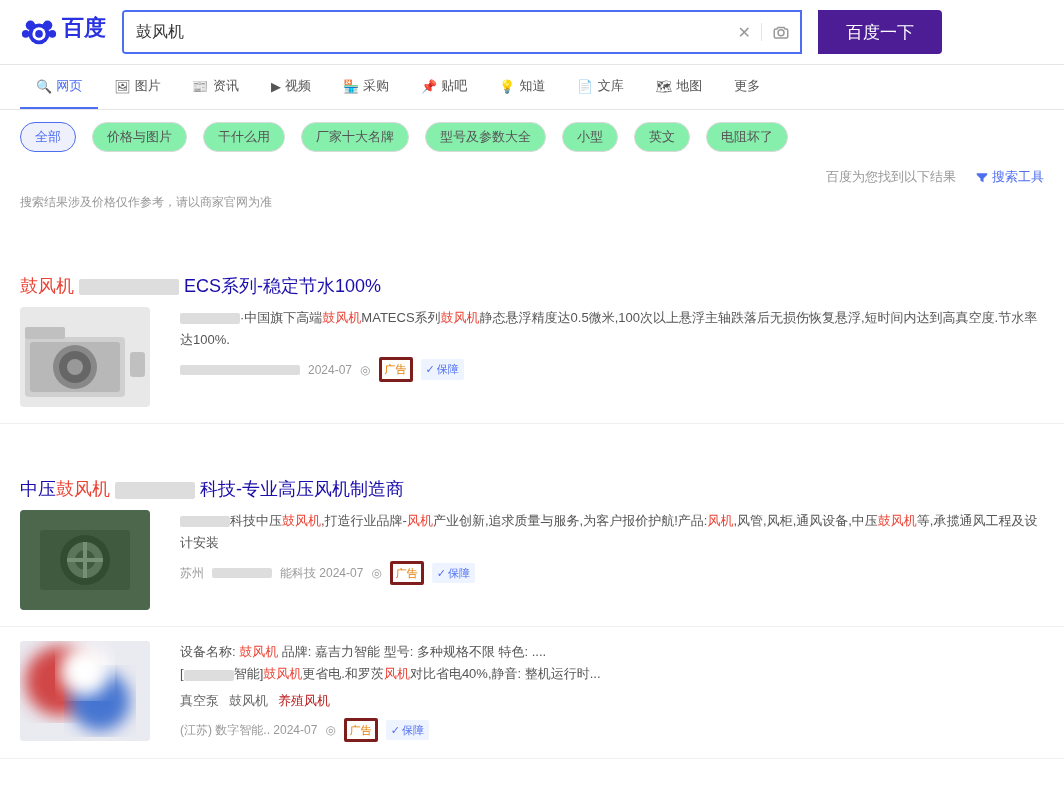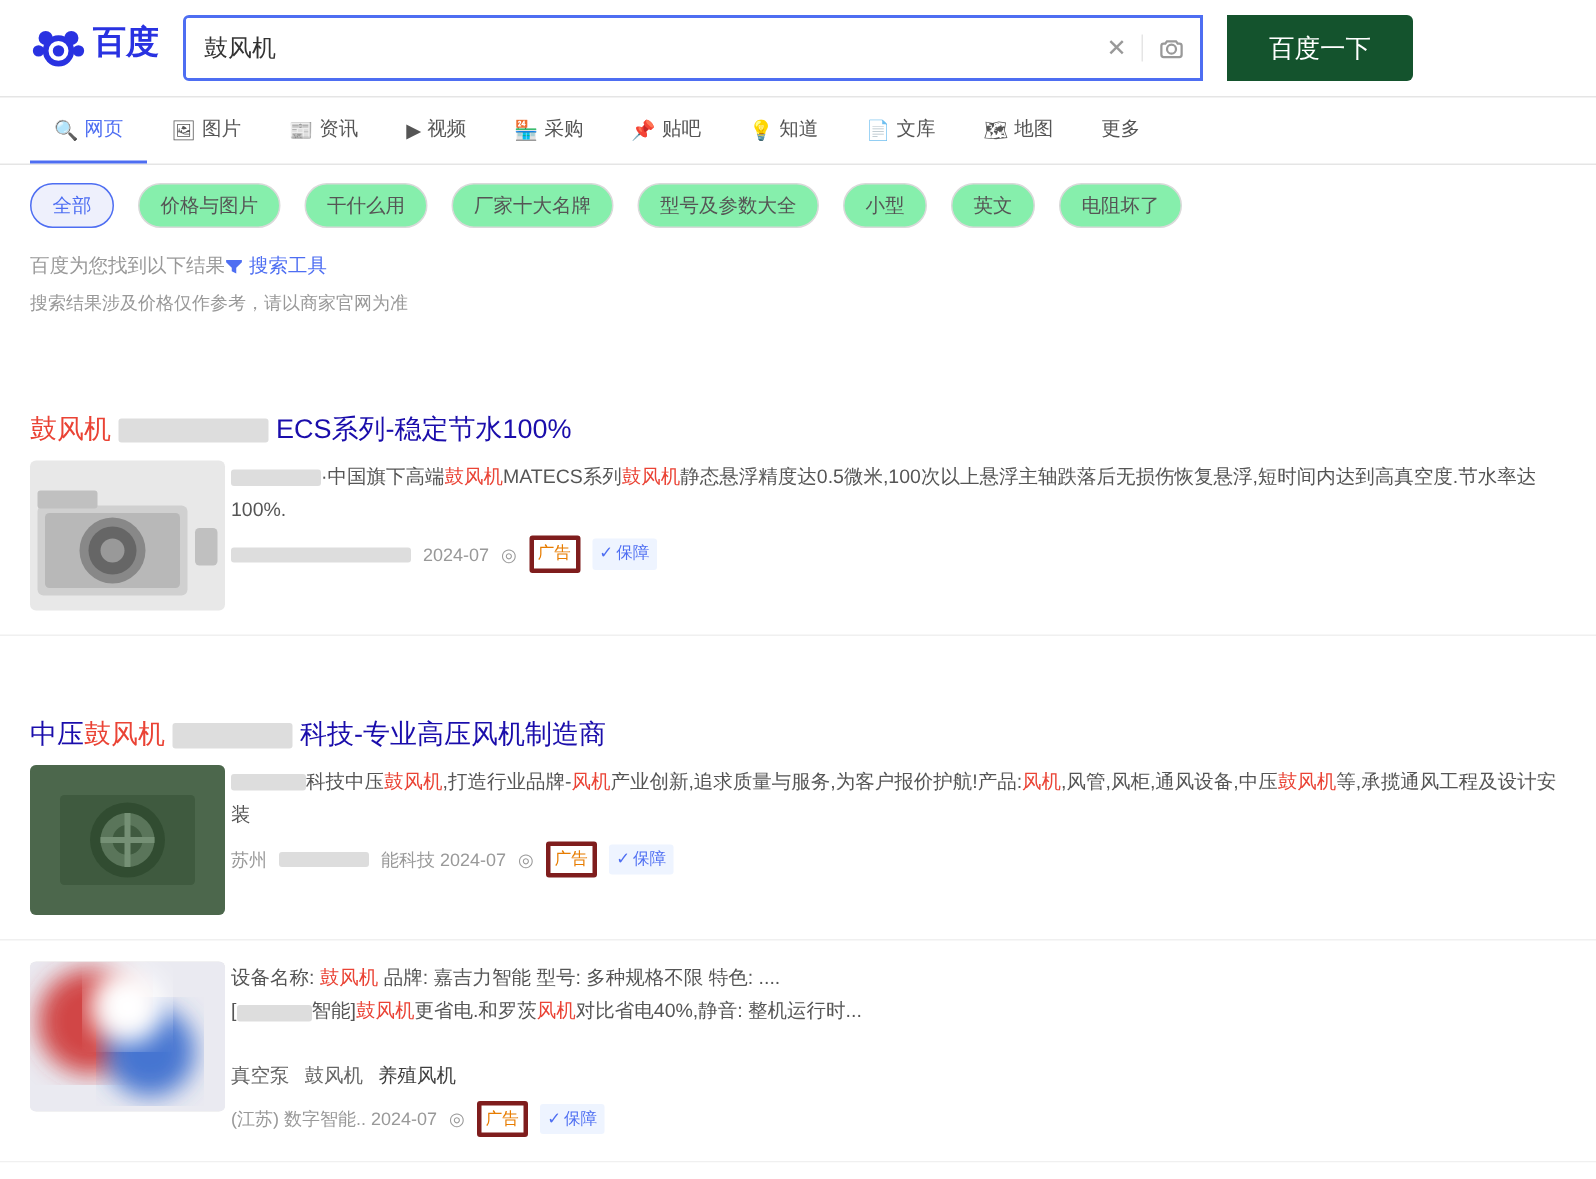--- a/index.html
+++ b/index.html
@@ -57,21 +57,21 @@
     .search-camera {
       padding: 0 10px;
       cursor: pointer;
       color: #999;
       font-size: 16px;
       border-left: 1px solid #e5e5e5;
       display: flex;
       align-items: center;
     }
     .search-btn {
-      background: #14532d;
+      background: #4c1d95;
       color: #fff;
       border: none;
       height: 44px;
       padding: 0 28px;
       font-size: 17px;
       cursor: pointer;
       border-radius: 0 4px 4px 0;
       white-space: nowrap;
     }
 
@@ -121,22 +121,23 @@
     .filter-chip.active {
       background: #eef0fc;
       border-color: #4e6ef2;
       color: #4e6ef2;
     }
 
     
     .results-header {
       display: flex;
       align-items: center;
-      justify-content: flex-start;
+      justify-content: flex-end;
       padding: 4px 20px 8px;
+      gap: 20px;
     }
     .results-info {
       font-size: 13px;
       color: #999;
     }
     .search-tools {
       display: flex;
       align-items: center;
       gap: 4px;
       color: #4e6ef2;
@@ -161,21 +162,21 @@
       text-decoration: none;
       line-height: 1.4;
       display: block;
       margin-bottom: 8px;
       margin-top: 39px;
     }
     .result-title .highlight { color: #ea4335; }
 
     .result-body {
       display: flex;
-      gap: 4px;
+      gap: 30px;
     }
     .result-img {
       width: 130px;
       height: 100px;
       flex-shrink: 0;
       border-radius: 4px;
       overflow: hidden;
       background: #e8e8e8;
       display: flex;
       align-items: center;
@@ -215,21 +216,21 @@
     }
     .check-icon {
       color: #4e6ef2;
       font-size: 11px;
     }
 
     
     .result-tags {
       display: flex;
       gap: 10px;
-      margin-top: 20px;
+      margin-top: 4px;
       font-size: 13px;
       color: #999;
     }
   </style>
 </head>
 <body>
 
 <div class="header">
   <div class="logo">
 
@@ -411,21 +412,21 @@
         <circle cx="65" cy="30" r="25" fill="#ffffff" filter="url(#blur3)"></circle>
         <rect width="130" height="100" fill="rgba(255,255,255,0.1)"></rect>
       </svg>
     </div>
     <div class="result-desc">
       设备名称: <span class="kw">鼓风机</span>  品牌: 嘉吉力智能  型号: 多种规格不限  特色: ....<br>
       [<span style="display:inline-block;background:#ddd;width:50px;height:0.85em;vertical-align:middle;border-radius:2px;"></span>智能]<span class="kw">鼓风机</span>更省电.和罗茨<span class="kw">风机</span>对比省电40%,静音: 整机运行时...
       <div class="result-tags">
         <span style="cursor:pointer;color:#666;">真空泵</span>
         <span style="cursor:pointer;color:#666;">鼓风机</span>
-        <span style="cursor:pointer;color:#404040;text-align:center;">养殖风机</span>
+        <span style="cursor:pointer;color:#b91c1c;text-align:center;">养殖风机</span>
       </div>
       <div class="result-meta">
         <span>(江苏) 数字智能.. 2024-07</span>
         <span>◎</span>
         <span class="ad-badge">广告</span>
         <span class="guarantee-badge">
           <span class="check-icon">✓</span>保障
         </span>
       </div>
     </div>

